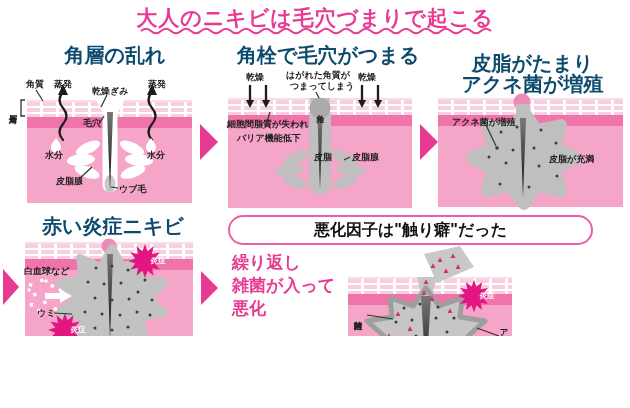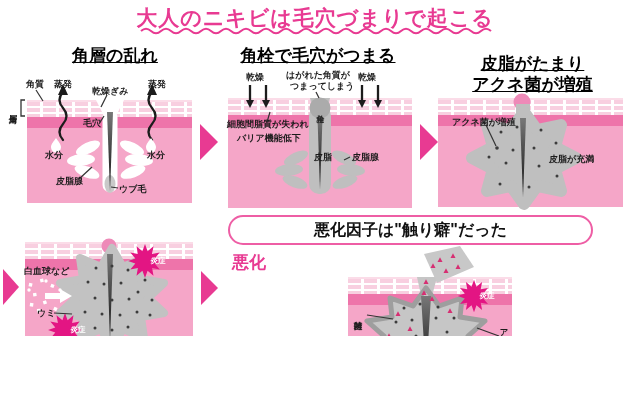--- a/index.html
+++ b/index.html
@@ -8,22 +8,22 @@
   
   .skin{position:absolute;background:#f5a6c8;}
   .stratum{height:15px;border-top:2px solid #fbdce8;
     background:
       repeating-linear-gradient(90deg, rgba(255,255,255,0) 0 13px, #fff 13px 16px),
       repeating-linear-gradient(180deg, #f8cfe0 0 4px, #fff 4px 6px, #f8cfe0 6px 10px, #fff 10px 12px, #f8cfe0 12px 15px);}
   .band{height:11px;background:#ee74aa;}
   
   .ttl{position:absolute;left:0;right:0;top:4px;text-align:center;font-size:21px;
        font-weight:700;color:#e83a92;letter-spacing:1px;white-space:nowrap;}
-  .hdr{position:absolute;font-size:17px;font-weight:700;color:#000000;text-align:center;
-       white-space:nowrap;line-height:21px;text-decoration:underline;}
+  .hdr{position:absolute;font-size:20px;font-weight:700;color:#0c4a6e;text-align:center;
+       white-space:nowrap;line-height:21px;}
   .lbl{position:absolute;font-size:9px;font-weight:700;color:#1c1c1c;white-space:nowrap;line-height:11px;}
   .vert{writing-mode:vertical-rl;text-orientation:upright;transform:translate(-50%,-50%);letter-spacing:0;}
   .burst-txt{position:absolute;font-size:7.5px;font-weight:700;color:#fff;white-space:nowrap;
              transform:translate(-50%,-50%);padding-left:26px;}
   .pill{position:absolute;left:228px;top:215px;width:365px;height:30px;border:2px solid #ee5ea5;
         border-radius:17px;background:#fff;display:flex;align-items:center;justify-content:center;box-sizing:border-box;}
   .pill span{font-size:16px;font-weight:700;color:#111;white-space:nowrap;}
   .note{position:absolute;left:232px;top:251px;font-size:17px;font-weight:700;color:#e83a92;
         line-height:23px;white-space:nowrap;}
   svg.overlay{position:absolute;left:0;top:0;pointer-events:none;}
@@ -262,20 +262,21 @@
     </g>
   </svg>
 
   <div class="ttl">大人のニキビは毛穴づまりで起こる</div>
   <div class="hdr" style="left:40px;top:45px;width:150px">角層の乱れ</div>
   <div class="hdr" style="left:237px;top:45px;width:162px">角栓で毛穴がつまる</div>
   <div class="hdr" style="left:440px;top:53px;width:185px">
     <div>皮脂がたまり</div>
     <div>アクネ菌が増殖</div>
   </div>
+  <div class="hdr" style="left:38px;top:216px;width:150px">赤い炎症ニキビ</div>
 
   <span class="lbl" style="left:26px;top:79px">角質</span>
   <span class="lbl" style="left:54px;top:79px">蒸発</span>
   <span class="lbl" style="left:148px;top:79px">蒸発</span>
   <span class="lbl" style="left:92px;top:86px">乾燥ぎみ</span>
   <span class="lbl" style="left:83px;top:118px">毛穴</span>
   <span class="lbl vert" style="left:13px;top:108px;font-size:8.5px">角層</span>
   <span class="lbl" style="left:45px;top:150px">水分</span>
   <span class="lbl" style="left:147px;top:150px">水分</span>
   <span class="lbl" style="left:56px;top:176px">皮脂腺</span>
@@ -296,19 +297,21 @@
 
   <span class="lbl" style="left:24px;top:266px">白血球など</span>
   <span class="lbl" style="left:37px;top:308px">ウミ</span>
   <span class="burst-txt" style="left:145px;top:261px">炎症</span>
   <span class="burst-txt" style="left:65px;top:330px">炎症</span>
 
   <div class="pill">
     <span>悪化因子は"触り癖"だった</span>
   </div>
   <div class="note">
+    <div>繰り返し</div>
+    <div>雑菌が入って</div>
     <div>悪化</div>
   </div>
   <span class="lbl vert" style="left:358px;top:314px;font-size:8.5px">雑菌</span>
   <span class="lbl vert" style="left:504px;top:338px;font-size:8.5px">アクネ菌</span>
   <span class="burst-txt" style="left:474px;top:296px">炎症</span>
 
 </div>
 
 </body></html>

